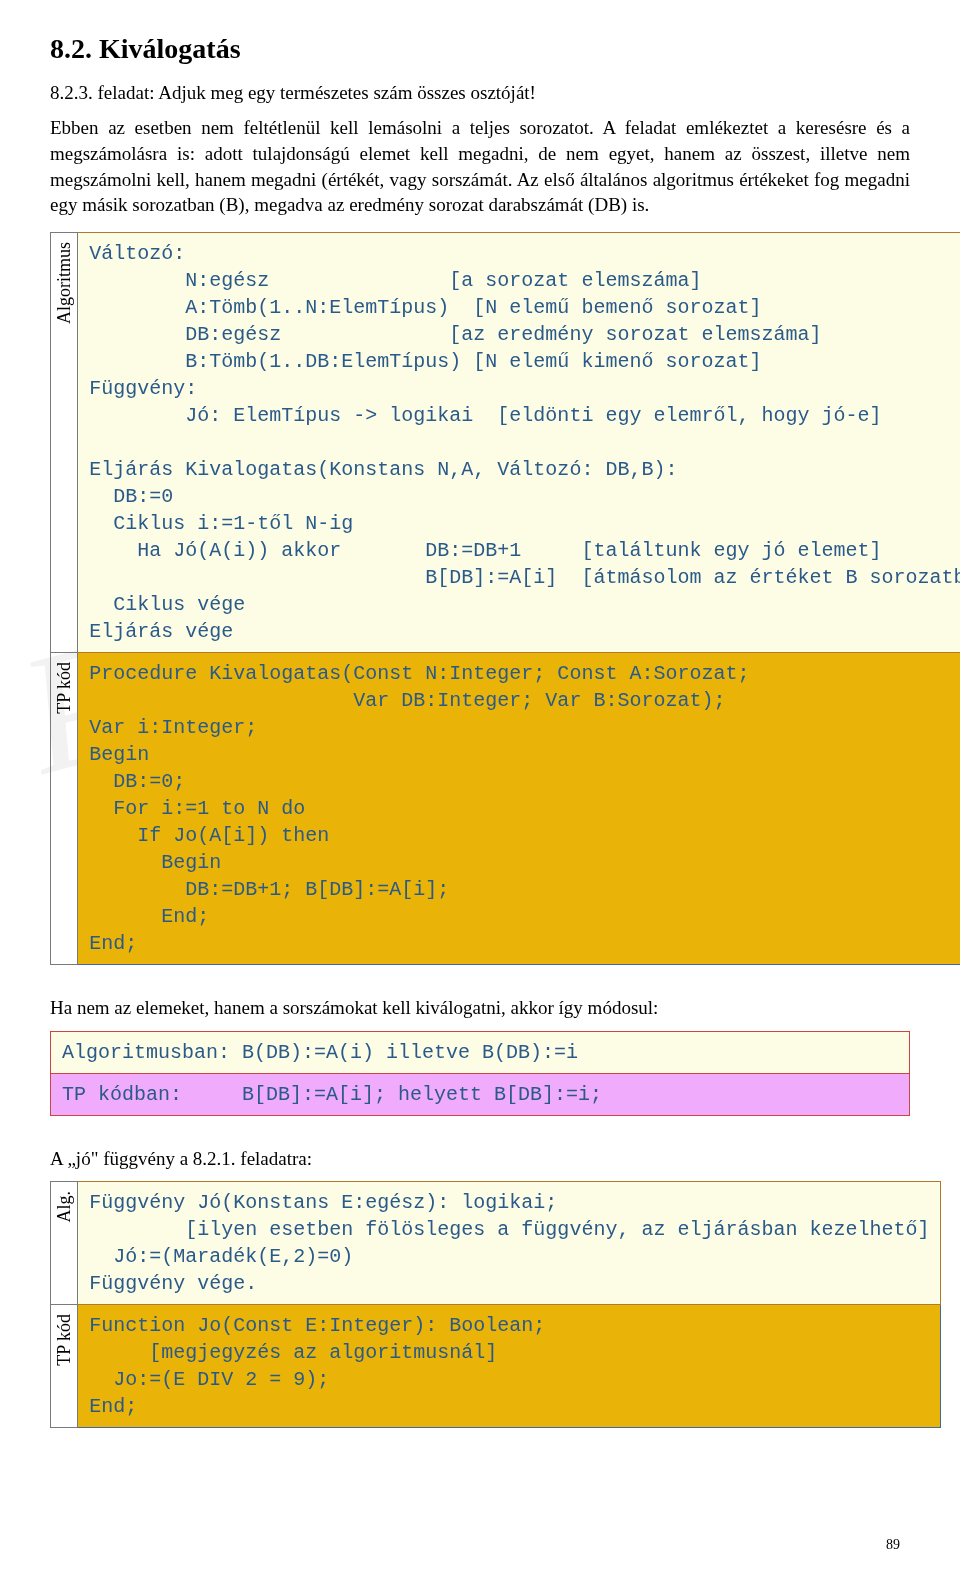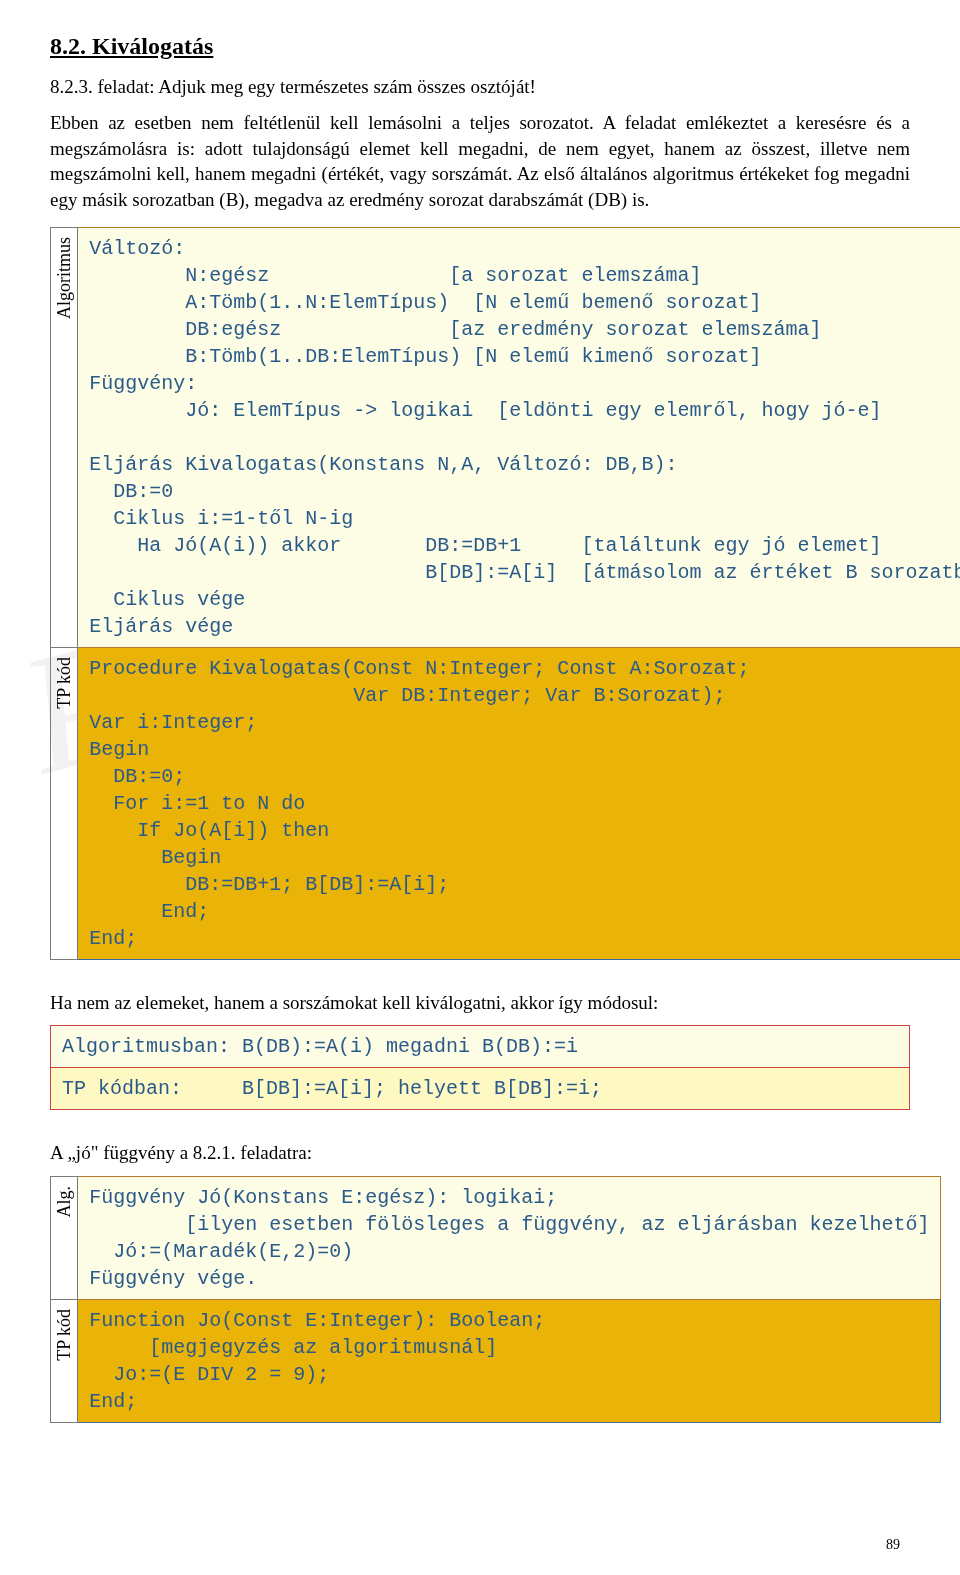--- a/index.html
+++ b/index.html
@@ -23,24 +23,23 @@
     font-size: 170px;
     color: rgba(0,0,0,0.05);
     font-family: "Times New Roman", serif;
     font-style: italic;
     pointer-events: none;
     white-space: nowrap;
     z-index: 0;
   }
   .content { position: relative; z-index: 1; }
   h2 {
-    font-size: 24px;
+    font-size: 28px;
     font-weight: bold;
     margin: 0 0 12px 0;
-    text-decoration: underline;
   }
   p { margin: 4px 0 10px 0; text-align: justify; }
   .code-table {
     border-collapse: collapse;
     margin: 14px 0 10px 0;
     width: 100%;
   }
   .code-table td {
     vertical-align: top;
   }
@@ -64,21 +63,21 @@
   }
   .tp-box {
     background: #eab308;
     border: 1.5px solid #3a6aa8;
   }
   .mod-box-alg {
     background: #fdfde6;
     border: 1.5px solid #c44;
   }
   .mod-box-tp {
-    background: #fef9c3;
+    background: #f0abfc;
     border: 1.5px solid #c44;
     margin-left: 32px;
   }
   pre {
     margin: 0;
     padding: 6px 10px;
     font-family: "Courier New", Courier, monospace;
     font-size: 20px;
     line-height: 1.35;
     white-space: pre;
@@ -150,21 +149,21 @@
     </tr>
   </tbody>
     </table>
 
   <p style="margin-top:30px;">Ha nem az elemeket, hanem a sorszámokat kell kiválogatni, akkor így módosul:</p>
 
   <table class="code-table" style="margin-top:0;">
     <tbody>
         <tr>
       <td class="mod-box-alg">
-        <pre>Algoritmusban: B(DB):=A(i) megadni B(DB):=i</pre>
+        <pre>Algoritmusban: B(DB):=A(i) illetve B(DB):=i</pre>
       </td>
     </tr>
     <tr>
       <td class="mod-box-tp">
         <pre>TP kódban:     B[DB]:=A[i]; helyett B[DB]:=i;</pre>
       </td>
     </tr>
   </tbody>
     </table>
 

